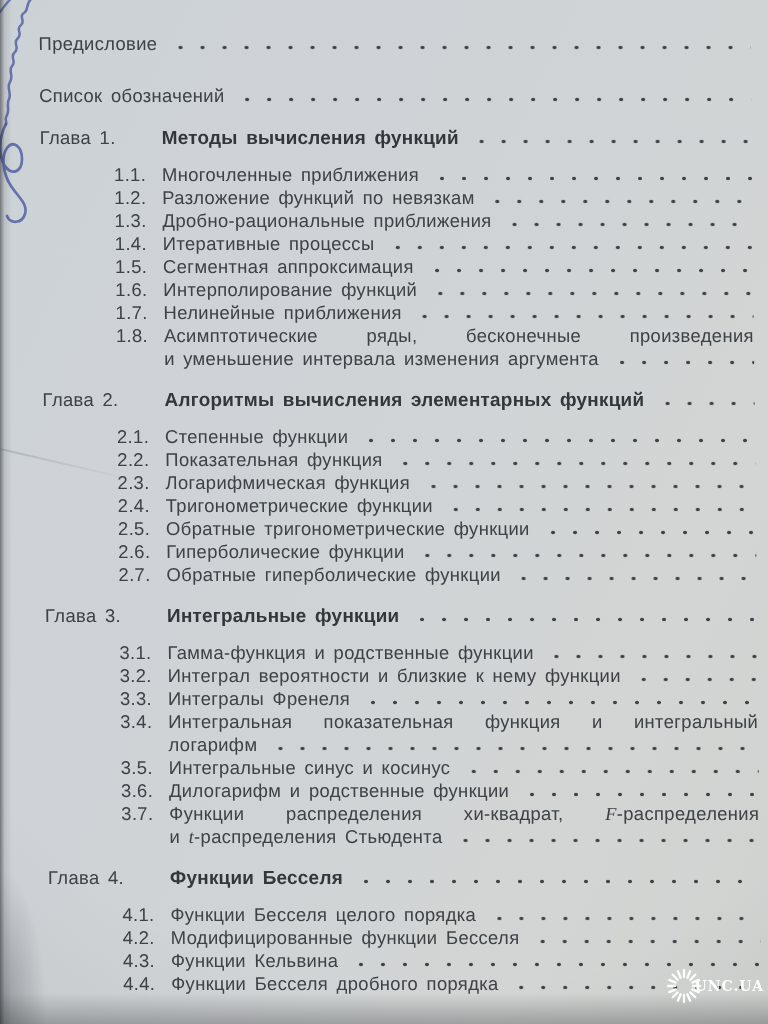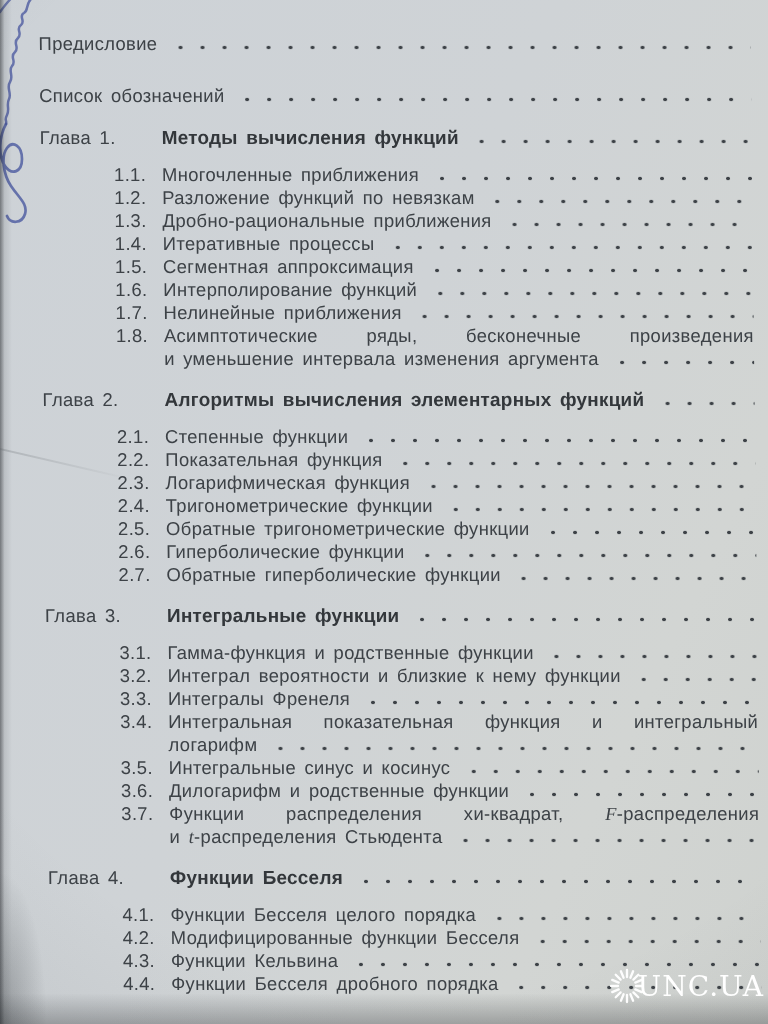--- a/index.html
+++ b/index.html
@@ -51,21 +51,21 @@
   }
   .wrap { flex: 1 1 auto; display: flex; flex-direction: column; min-width: 0; }
   .jline { text-align: justify; text-align-last: justify; height: 23px; }
   .lastline { display: flex; align-items: baseline; height: 23px; }
   .it { font-style: italic; font-family: "Liberation Serif", "DejaVu Serif", serif; }
 
   
   .watermark { position: absolute; right: 4px; bottom: 14px; display: flex; align-items: center; color: #ffffff; }
   .wm-burst { flex: none; opacity: 0.97; }
   .wm-text { position: relative; margin-left: -13px; font-family: "DejaVu Serif", "Liberation Serif", serif;
-    font-weight: normal; font-size: 28px; letter-spacing: 1px; }
+    font-weight: bold; font-size: 14px; letter-spacing: 1px; }
 </style>
 </head>
 <body>
 
 <div class="page">
 
   <svg class="signature" viewBox="0 0 46 255" fill="none">
     <path d="M 2,17 C 7,10 12,4 16,1" stroke="#4b5aa0" stroke-width="2.4" stroke-linecap="round" opacity="0.72"></path>
     <path d="M 34,3 C 27,9 31,15 26,18 C 20,21 28,26 23,30 C 17,34 25,38 20,43
              C 14,48 22,52 17,57 C 11,62 19,66 14,71 C 10,76 16,81 12,87

